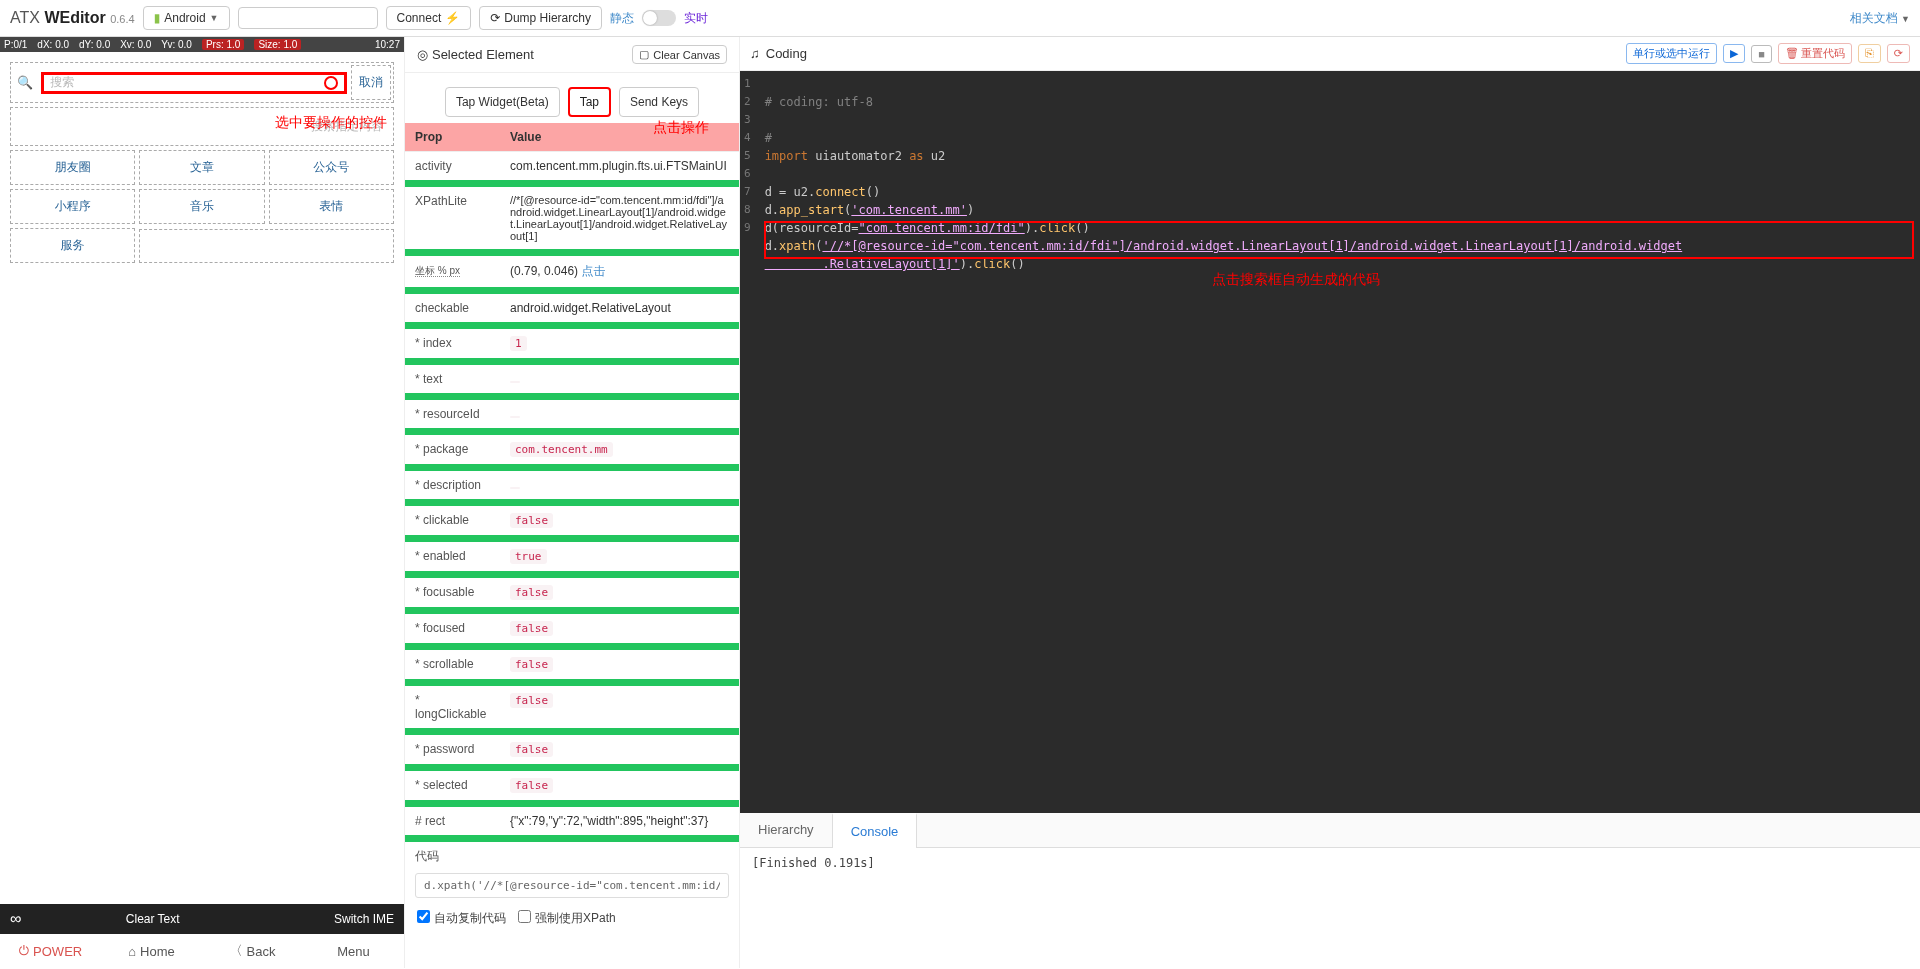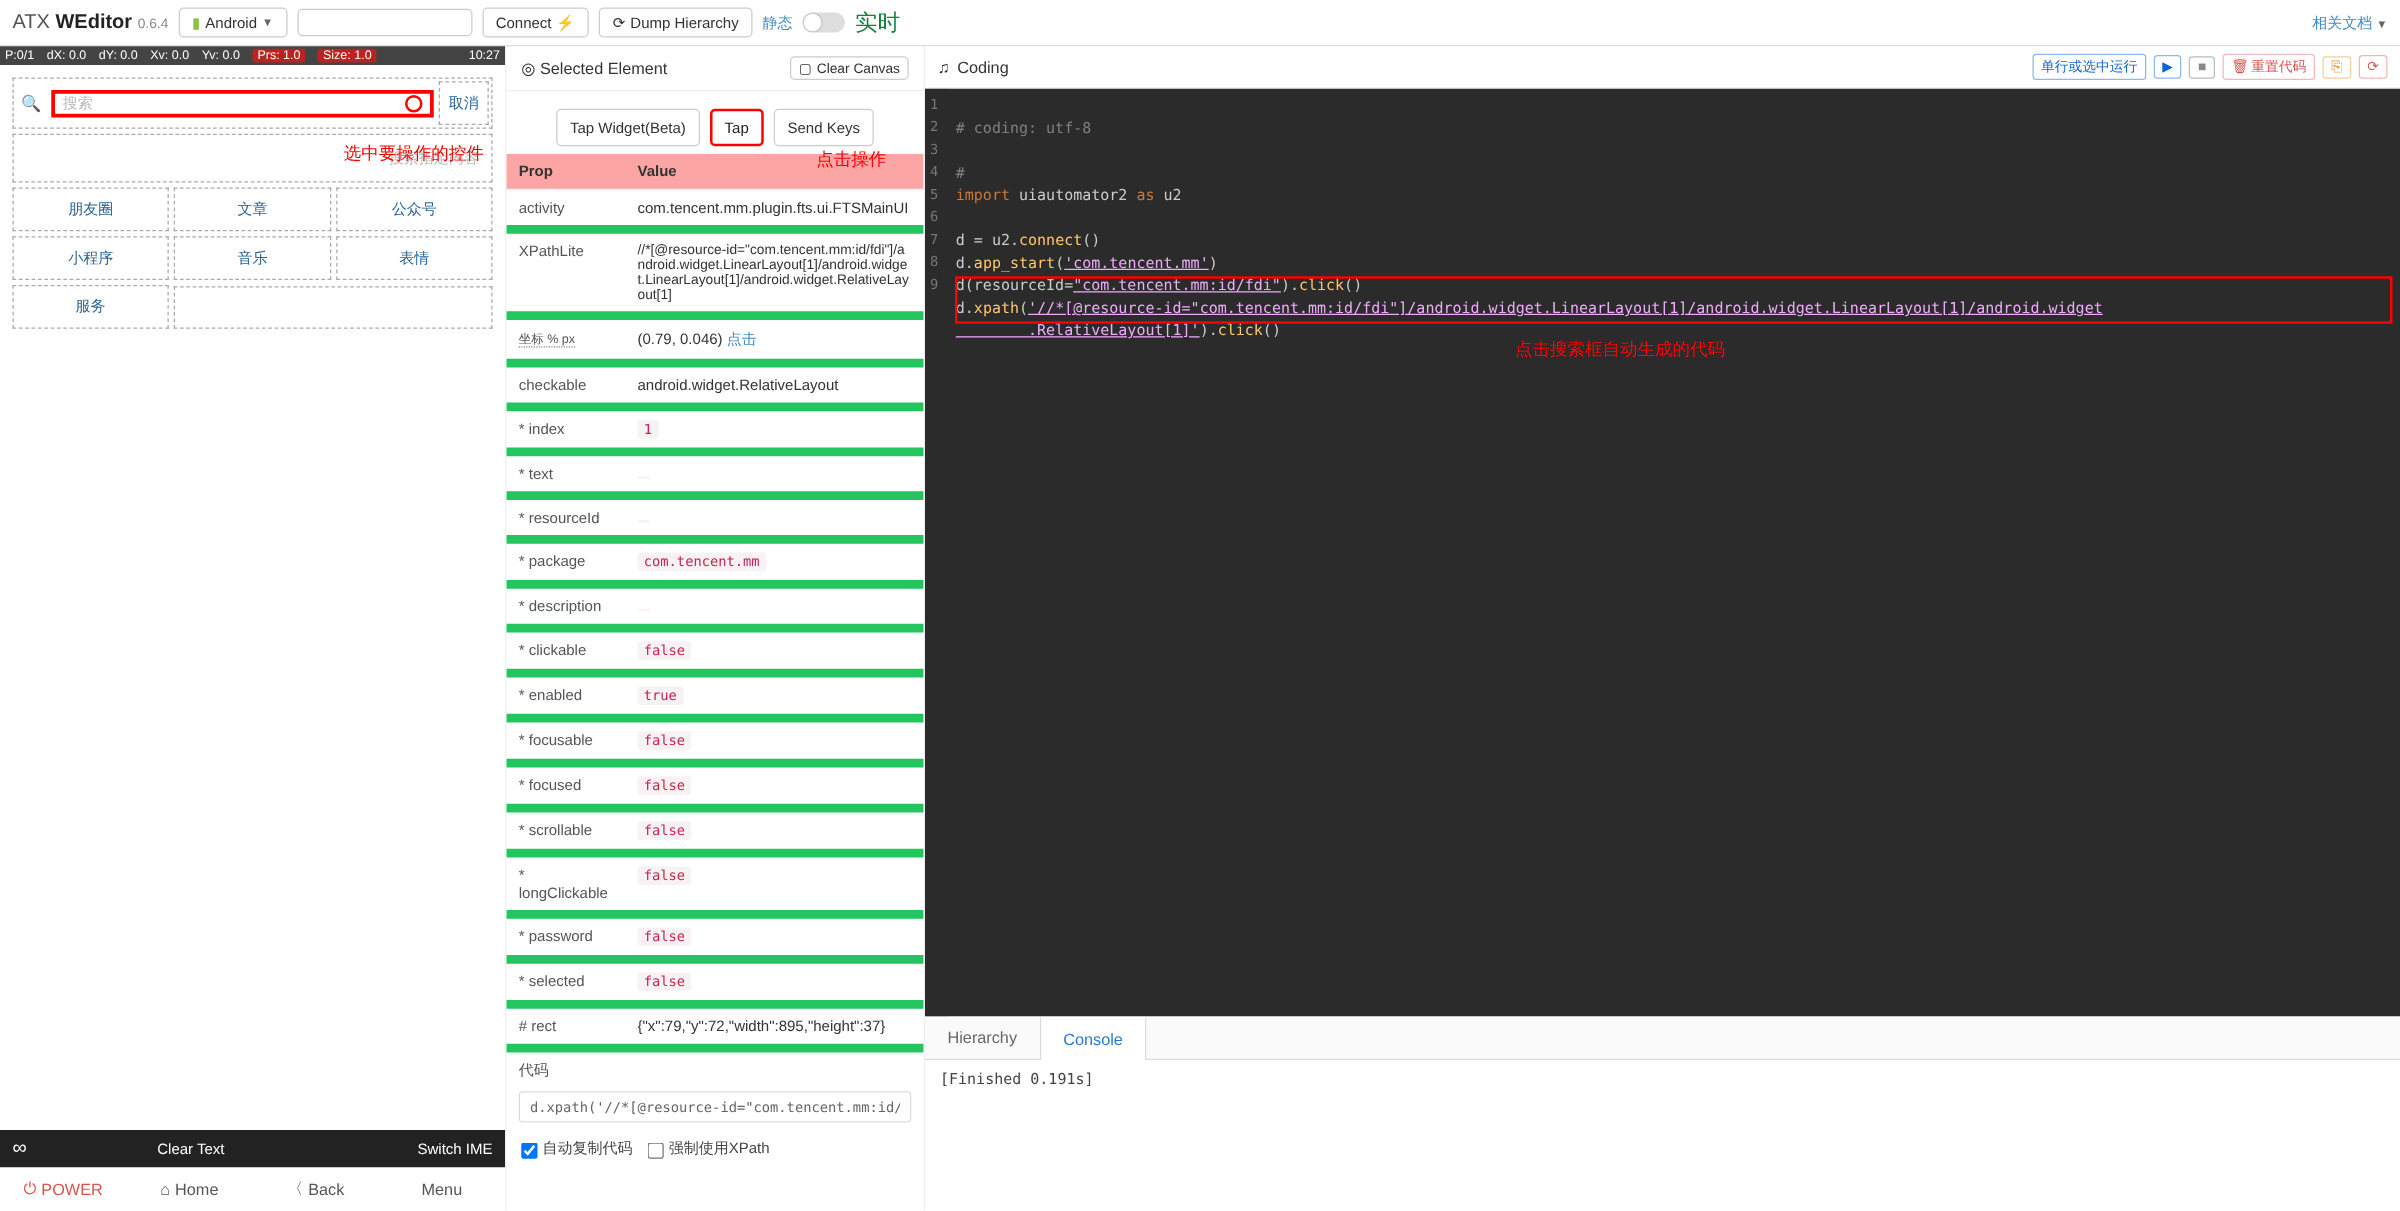--- a/index.html
+++ b/index.html
@@ -44,21 +44,21 @@
 
 .midhdr { display:flex; align-items:center; justify-content:space-between; padding:8px 12px; font-size:13px; color:#333; border-bottom:1px solid #eee; }
 .tapbtns { display:flex; justify-content:center; gap:8px; padding:14px 0 6px; position: relative; }
 .tapbtns .btn.hot { border:2px solid red; color:#222; padding:6px 10px; }
 table.props { width:100%; border-collapse:collapse; font-size:12px; }
 table.props th { text-align:left; padding:7px 10px; background:#fca5a5; border-bottom:1px solid #eee; font-weight:600; color:#333;}
 table.props td { padding:7px 10px; border-bottom:7px solid #22c55e; vertical-align:top; }
 table.props td:first-child { width:95px; color:#555; }
 .codechip { background:#f9f2f4; color:#c7254e; padding:1px 5px; border-radius:3px; font-family:Menlo,Consolas,monospace; font-size:11px; display:inline-block; }
 .codeline { width:100%; border:1px solid #ddd; padding:5px 8px; font-family:Menlo,Consolas,monospace; font-size:11px; color:#666; margin:8px 0; border-radius:3px; }
-.cbrow { display:flex; align-items:flex-end; gap:4px; font-size:12px; padding:4px 2px; color:#444; }
+.cbrow { display:flex; align-items:flex-start; gap:4px; font-size:12px; padding:4px 2px; color:#444; }
 
 
 .codehdr { display:flex; align-items:center; padding:6px 10px; border-bottom:1px solid #eee; gap:6px; }
 .codehdr .ttl { font-size:13px; color:#333; display:flex; align-items:center; gap:6px; }
 .codehdr .spacer { flex:1; }
 .ibtn { border:1px solid #bbb; border-radius:3px; padding:2px 6px; font-size:11px; background:#fff; cursor:pointer; display:inline-flex; align-items:center; gap:2px;}
 .ibtn.blue { color:#0b66d6; border-color:#8ab8ef; }
 .ibtn.red { color:#d9534f; border-color:#eebab6; }
 .ibtn.orange { color:#e28a1b; border-color:#f0cfa0; }
 .ibtn.gray { color:#888; }
@@ -98,21 +98,21 @@
   <button class="btn">
     <span>Connect</span>
     <span style="color:#46b946">⚡</span>
   </button>
   <button class="btn">
     <span>⟳</span>
     <span>Dump Hierarchy</span>
   </button>
   <span class="static-label">静态</span>
   <div class="toggle"></div>
-  <span style="font-size:18px;color:#15803d;">实时</span>
+  <span style="font-size:12px;color:#6d28d9;">实时</span>
   <div class="spacer"></div>
   <span class="linklike">
     <span>相关文档</span>
     <span class="chev">▼</span>
   </span>
 </div>
 
 <div class="main">
 
   <div class="leftcol">

